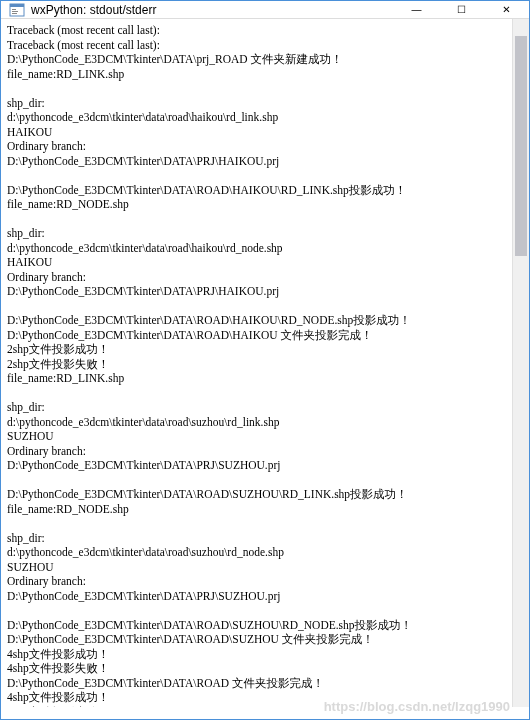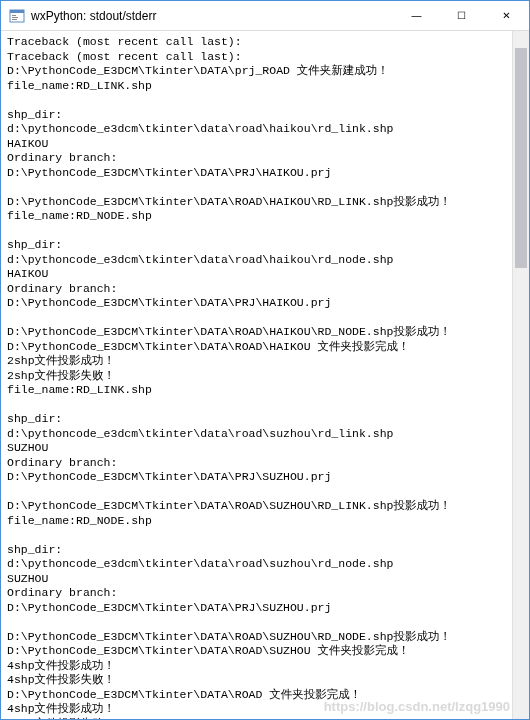--- a/index.html
+++ b/index.html
@@ -5,21 +5,21 @@
     * { margin: 0; padding: 0; box-sizing: border-box; }
     body {
       font-family: "Segoe UI", Tahoma, sans-serif;
       background: #fff;
       width: 530px;
       height: 720px;
       overflow: hidden;
       border: 1px solid #4a90d9;
     }
     .titlebar {
-      height: 30px;
+      height: 18px;
       background: #fff;
       border-bottom: 1px solid #ddd;
       display: flex;
       align-items: center;
       padding-left: 8px;
     }
     .app-icon {
       width: 16px; height: 16px;
       margin-right: 6px;
       display: flex; align-items: center; justify-content: center;
@@ -33,21 +33,21 @@
       font-size: 10px; color: #000;
       font-family: "Segoe UI Symbol", sans-serif;
     }
     .content-wrap {
       display: flex;
       height: calc(100% - 30px);
     }
     .console {
       flex: 1;
       padding: 4px 6px;
-      font-family: Liberation Mono, monospace;
+      font-family: Liberation Serif, serif;
       font-size: 11.5px;
       line-height: 14.5px;
       color: #000;
       white-space: pre-wrap;
       word-break: break-all;
       overflow: hidden;
     }
     .scrollbar {
       width: 17px;
       background: #f0f0f0;

